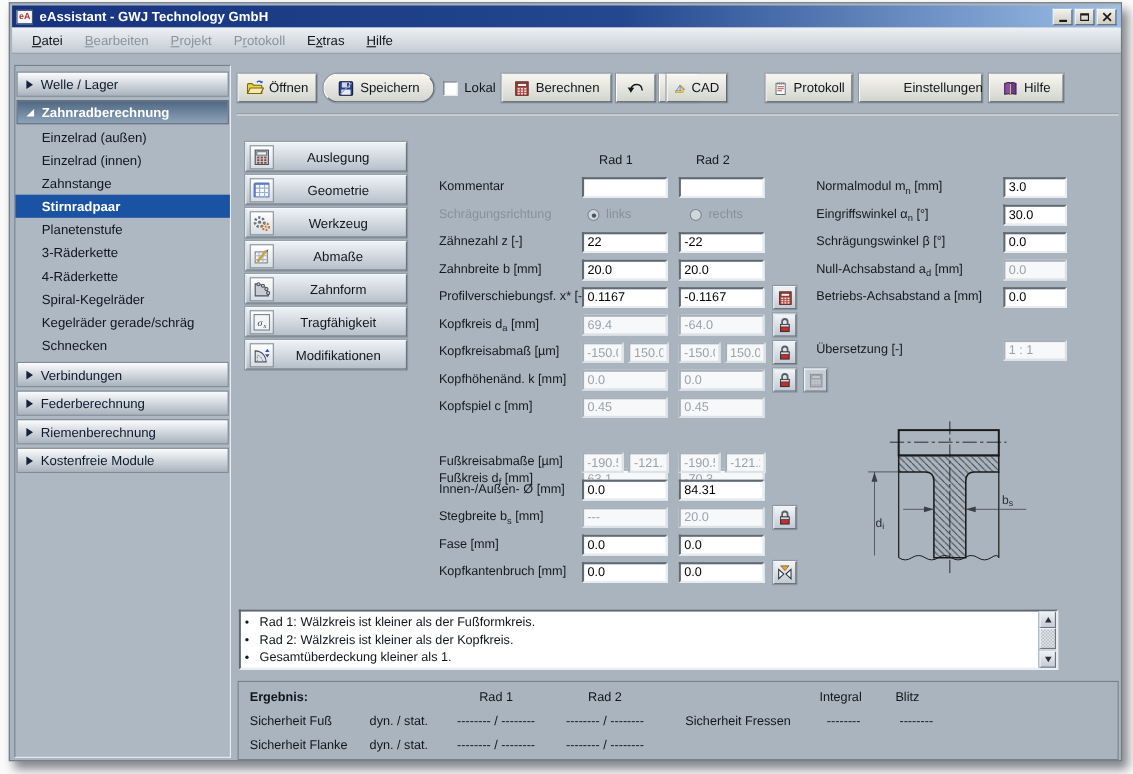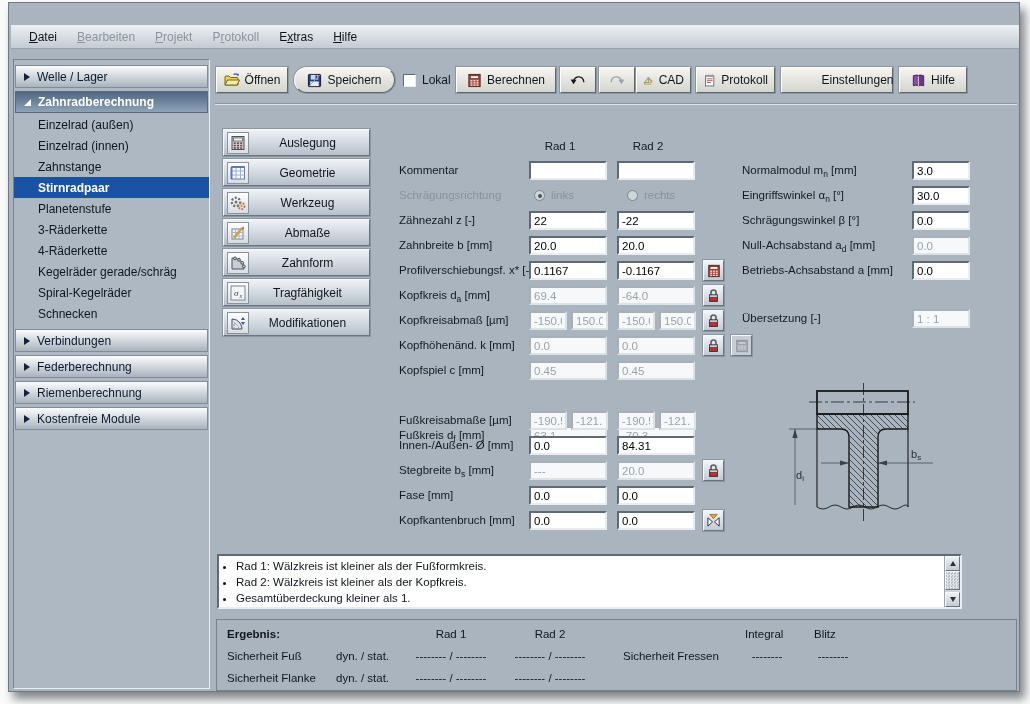--- a/index.html
+++ b/index.html
@@ -125,20 +125,35 @@
     border:1px solid #78828c;background:#aab4be;}
   .res{position:absolute;font-size:11.5px;color:#10161c;white-space:nowrap;}
   .res.b{font-weight:bold;}
   .res.ctr{text-align:center;}
 </style>
 </head>
 <body>
 
 <div class="window">
 
+  <div class="titlebar">
+    <span class="app-icon">eA</span>
+    <span class="title-text">eAssistant - GWJ Technology GmbH</span>
+    <span class="winbtn">
+        <i class="glyph-min"></i>
+      </span>
+    <span class="winbtn">
+        <i class="glyph-max"></i>
+      </span>
+    <span class="winbtn">
+        <svg width="9" height="9" viewBox="0 0 9 9">
+          <path d="M1,1 L8,8 M8,1 L1,8" stroke="#1a1a1a" stroke-width="1.6"></path>
+        </svg>
+      </span>
+  </div>
 
   <div class="menubar">
     <span class="menu-item"><span></span><u>D</u><span>atei</span></span>
     <span class="menu-item disabled"><span></span><u>B</u><span>earbeiten</span></span>
     <span class="menu-item disabled"><span></span><u>P</u><span>rojekt</span></span>
     <span class="menu-item disabled"><span>P</span><u>r</u><span>otokoll</span></span>
     <span class="menu-item"><span>E</span><u>x</u><span>tras</span></span>
     <span class="menu-item"><span></span><u>H</u><span>ilfe</span></span>
   </div>
 
@@ -166,24 +181,24 @@
     <div class="side-item side-child">
         <span>Planetenstufe</span>
       </div>
     <div class="side-item side-child">
         <span>3-Räderkette</span>
       </div>
     <div class="side-item side-child">
         <span>4-Räderkette</span>
       </div>
     <div class="side-item side-child">
+        <span>Spiral-Kegelräder</span>
+      </div>
+    <div class="side-item side-child">
         <span>Kegelräder gerade/schräg</span>
-      </div>
-    <div class="side-item side-child">
-        <span>Spiral-Kegelräder</span>
       </div>
     <div class="side-item side-child">
         <span>Schnecken</span>
       </div>
     <div class="side-spacer"></div>
     <div class="side-item side-group">
         <span class="tri-r"></span>
         <span>Verbindungen</span>
       </div>
     <div class="side-item side-group">
@@ -246,21 +261,21 @@
         <path d="M5,8 Q6,3 11,3 Q16,3 16.5,9" fill="none" stroke="#14181c" stroke-width="1.5"></path>
         <path d="M1.8,6 L8.4,6.2 L5,11.2 Z" fill="#14181c"></path>
       </svg>
   </button>
   <button class="tbtn" style="left:590px;width:36px;">
     <svg width="18" height="13" viewBox="0 0 20 14">
         <path d="M15,8 Q14,3 9,3 Q4,3 3.5,9" fill="none" stroke="#9aa2aa" stroke-width="1.5"></path>
         <path d="M18.2,6 L11.6,6.2 L15,11.2 Z" fill="#9aa2aa"></path>
       </svg>
   </button>
-  <button class="tbtn" style="left:627px;width:55px;">
+  <button class="tbtn" style="left:597px;width:55px;">
     <svg width="18" height="15" viewBox="0 0 20 16">
         <path d="M3,12.5 L10,2 L10,12.5 Z" fill="#cfe2f6" stroke="#2b50c8"></path>
         <rect x="2" y="12" width="13" height="2.8" fill="#e9d648" stroke="#7a6614" stroke-width="0.6"></rect>
         <path d="M11.5,3 L16.5,8 L14.8,9.7 L9.8,4.7 Z" fill="#e8b64e" stroke="#6b4a10" stroke-width="0.6"></path>
         <path d="M16.5,8 L18,9.5 L16.3,11.2 L14.8,9.7 Z" fill="#d06a5a"></path>
       </svg>
     <span>CAD</span>
   </button>
   <button class="tbtn" style="left:687px;width:79px;">
     <svg width="15" height="15" viewBox="0 0 16 16">

